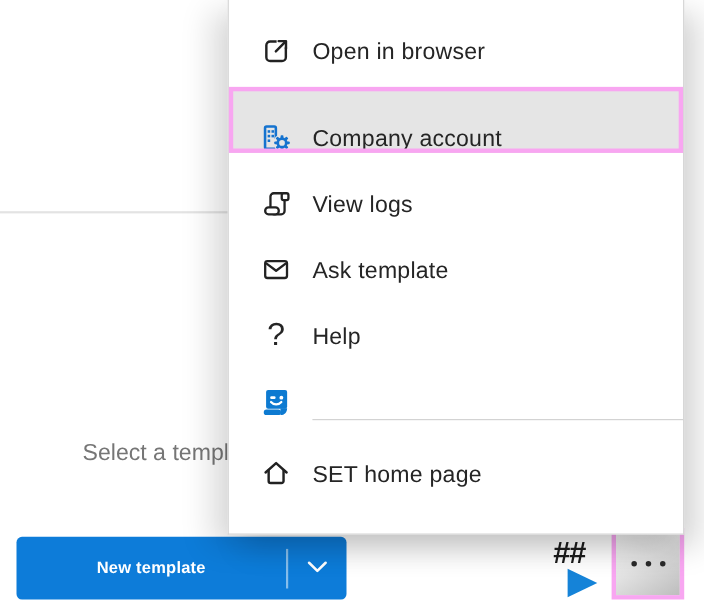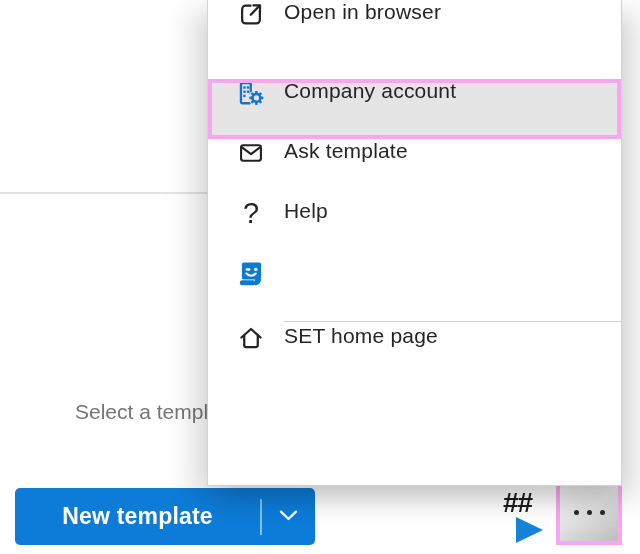--- a/index.html
+++ b/index.html
@@ -28,21 +28,21 @@
   .menu {
     position: absolute; left: 207px; top: 0; width: 415px; height: 486px;
     background: #fff;
     border: 1px solid #d3d3d3; border-top: none;
     box-shadow: -16px 10px 26px rgba(0,0,0,0.13), 14px 12px 26px rgba(0,0,0,0.15);
     z-index: 5;
   }
   .menu-item {
     position: relative;
     height: 60px;
-    display: flex; align-items: flex-start;
+    display: flex; align-items: flex-end;
     padding-left: 29px;
     cursor: pointer;
   }
   .menu-item.highlighted { background: #e5e5e5; margin-top: 19px; }
   .menu-item.highlighted::after {
     content: ""; position: absolute; inset: 0;
     border: 4px solid #f8a6f1; pointer-events: none;
   }
   .mi-icon {
     width: 28px; height: 28px; flex: 0 0 28px;
@@ -68,21 +68,21 @@
     position: absolute; left: 15px; top: 488px;
     width: 300px; height: 57px;
     background: #0d7cd9; border-radius: 5px;
     display: flex; align-items: stretch;
     overflow: hidden;
   }
   .sb-main {
     flex: 1 1 auto;
     background: transparent; border: none; cursor: pointer;
     color: #fff; font-family: inherit;
-    font-size: 23px; font-weight: bold; letter-spacing: 0.2px;
+    font-size: 15px; font-weight: bold; letter-spacing: 0.2px;
     display: flex; align-items: center; justify-content: center;
   }
   .sb-divider {
     width: 2px; height: 36px; align-self: center;
     background: rgba(255,255,255,0.5);
   }
   .sb-chevron {
     width: 53px; flex: 0 0 53px;
     background: transparent; border: none; cursor: pointer;
     display: flex; align-items: center; justify-content: center;
@@ -161,20 +161,30 @@
               <rect x="-1.1" y="-6" width="2.2" height="2.6" rx="0.6" transform="rotate(225)"></rect>
               <rect x="-1.1" y="-6" width="2.2" height="2.6" rx="0.6" transform="rotate(270)"></rect>
               <rect x="-1.1" y="-6" width="2.2" height="2.6" rx="0.6" transform="rotate(315)"></rect>
             </g>
           </g>
         </svg>
       </span>
       <span class="mi-label">Company account</span>
     </div>
 
+    <div class="menu-item">
+      <span class="mi-icon">
+        <svg viewBox="0 0 24 24" fill="none">
+          <rect x="7.6" y="4" width="11" height="16.4" rx="2.6" fill="#fff" stroke="#222" stroke-width="1.8"></rect>
+          <rect x="3.5" y="15" width="10.6" height="5.4" rx="2.6" fill="#fff" stroke="#222" stroke-width="1.8"></rect>
+          <rect x="16.4" y="4" width="5.2" height="5.4" rx="1.4" fill="#fff" stroke="#222" stroke-width="1.8"></rect>
+        </svg>
+      </span>
+      <span class="mi-label">View logs</span>
+    </div>
 
     <div class="menu-item">
       <span class="mi-icon">
         <svg viewBox="0 0 24 24" fill="none">
           <rect x="3.5" y="5.4" width="17" height="13.2" rx="1.8" stroke="#222" stroke-width="1.8"></rect>
           <path d="M4.6 7.4 L12 13 L19.4 7.4" stroke="#222" stroke-width="1.8" stroke-linecap="round" stroke-linejoin="round"></path>
         </svg>
       </span>
       <span class="mi-label">Ask template</span>
     </div>

